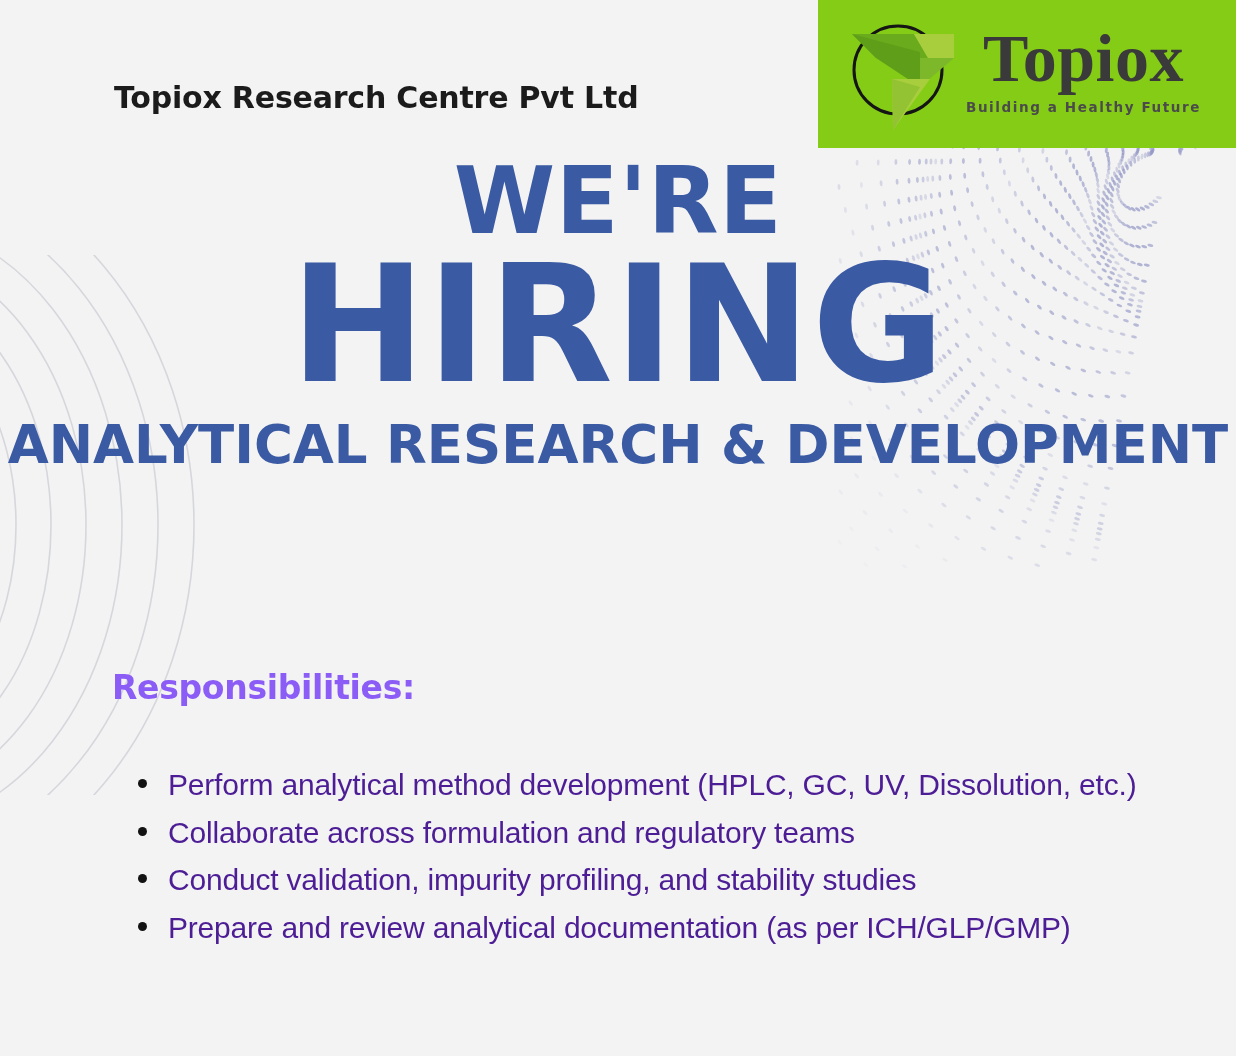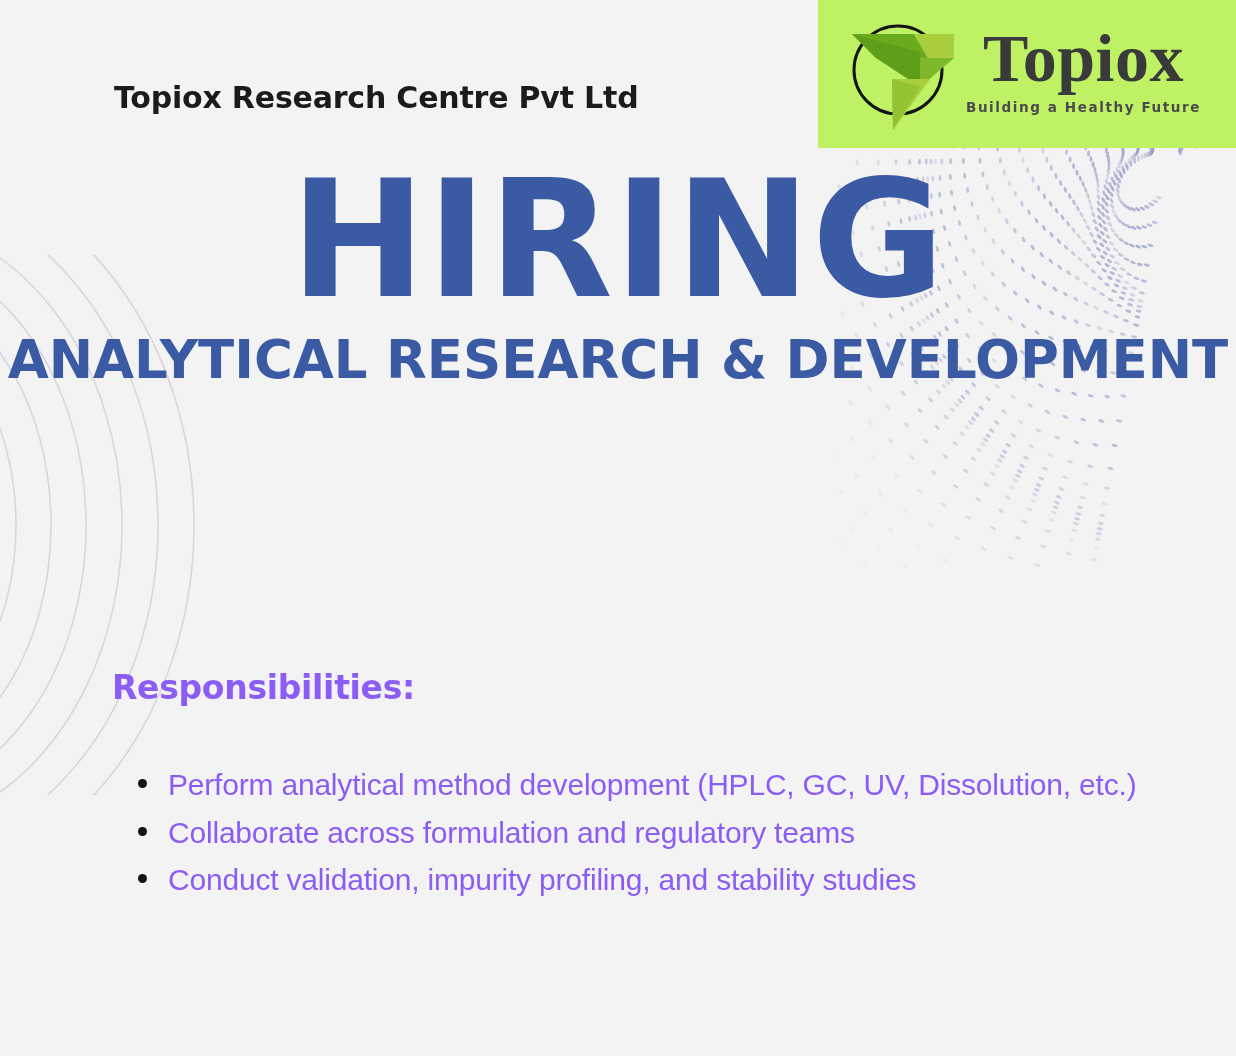--- a/index.html
+++ b/index.html
@@ -42,21 +42,21 @@
     z-index: 1;
   }
 
   
   .logo-box {
     position: absolute;
     left: 818px;
     top: 0;
     width: 418px;
     height: 148px;
-    background: #bef264;
+    background: #84cc16;
     z-index: 5;
     display: flex;
     align-items: center;
     padding-left: 18px;
     box-sizing: border-box;
   }
   .logo-mark {
     width: 124px;
     height: 124px;
     flex: 0 0 124px;
@@ -171,21 +171,21 @@
     margin: 0;
     padding: 0 0 0 38px;
     list-style: none;
     z-index: 4;
   }
   .resp-list li {
     position: relative;
     font-family: "Liberation Sans", "DejaVu Sans", sans-serif;
     font-size: 30px;
     font-weight: 400;
-    color: #8b5cf6;
+    color: #4c1d95;
     line-height: 1.52;
     letter-spacing: -0.2px;
     margin-bottom: 2px;
   }
   .resp-list li .bullet-dot {
     position: absolute;
     left: -30px;
     top: 17px;
     width: 9px;
     height: 9px;
@@ -967,25 +967,27 @@
     </svg>
     <div class="logo-text">
       <div class="logo-word">Topiox</div>
       <div class="logo-tag">Building a Healthy Future</div>
     </div>
   </div>
 
   <div class="company-name">Topiox Research Centre Pvt Ltd</div>
 
   <div class="headline-wrap">
+    <div class="headline-were">WE'RE</div>
     <div class="headline-hiring">HIRING</div>
     <div class="headline-dept">ANALYTICAL RESEARCH &amp; DEVELOPMENT</div>
   </div>
 
 
   <div class="resp-heading">Responsibilities:</div>
   <ul class="resp-list">
     <li><span class="bullet-dot"></span><span>Perform analytical method development (HPLC, GC, UV, Dissolution, etc.)</span></li>
     <li><span class="bullet-dot"></span><span>Collaborate across formulation and regulatory teams</span></li>
     <li><span class="bullet-dot"></span><span>Conduct validation, impurity profiling, and stability studies</span></li>
+    <li><span class="bullet-dot"></span><span> Prepare and review analytical documentation (as per ICH/GLP/GMP)</span></li>
   </ul>
 
 </div>
 
 </body></html>

